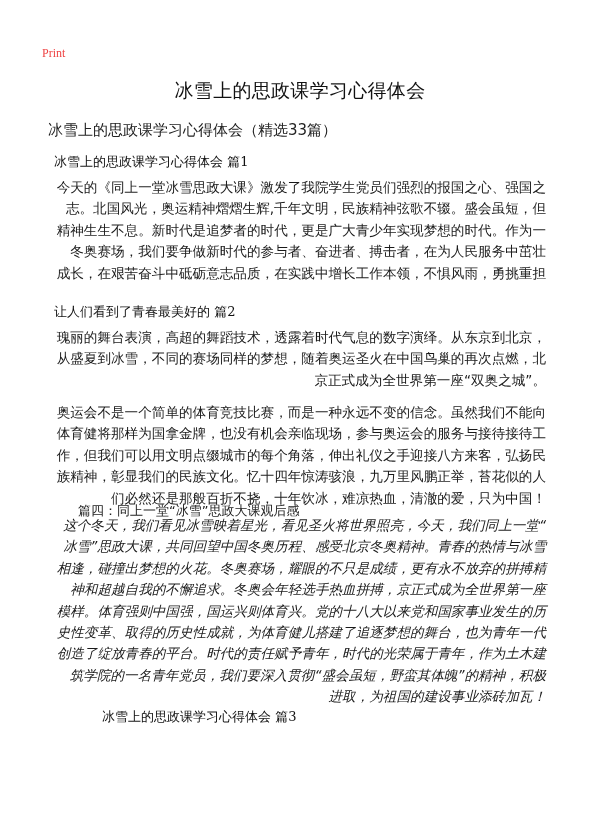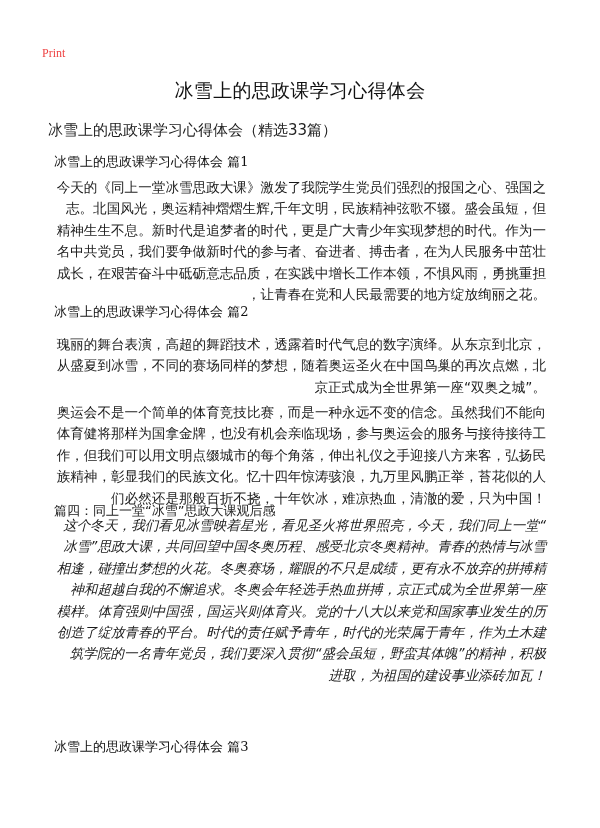--- a/index.html
+++ b/index.html
@@ -79,46 +79,46 @@
 
   <h1 class="doc-title" style="margin:0;">冰雪上的思政课学习心得体会</h1>
 
   <div class="subtitle">冰雪上的思政课学习心得体会（精选33篇）</div>
 
   <div class="section-heading" style="top:153px;">冰雪上的思政课学习心得体会 篇1</div>
   <p class="para" style="top:177px;">
     <span class="line">今天的《同上一堂冰雪思政大课》激发了我院学生党员们强烈的报国之心、强国之</span>
     <span class="line">志。北国风光，奥运精神熠熠生辉,千年文明，民族精神弦歌不辍。盛会虽短，但</span>
     <span class="line">精神生生不息。新时代是追梦者的时代，更是广大青少年实现梦想的时代。作为一</span>
-    <span class="line">名中共党员，我们要争做新时代的参与者、奋进者、搏击者，在为人民服务中茁壮</span>
+    <span class="line">冬奥赛场，我们要争做新时代的参与者、奋进者、搏击者，在为人民服务中茁壮</span>
     <span class="line">成长，在艰苦奋斗中砥砺意志品质，在实践中增长工作本领，不惧风雨，勇挑重担</span>
-    <span class="line">，让青春在党和人民最需要的地方绽放绚丽之花。</span>
   </p>
 
-  <div class="section-heading" style="top:303px;">冰雪上的思政课学习心得体会 篇2</div>
-  <p class="para" style="top:327px;margin-top:7px;">
+  <div class="section-heading" style="top:303px;">让人们看到了青春最美好的 篇2</div>
+  <p class="para" style="top:327px;">
     <span class="line">瑰丽的舞台表演，高超的舞蹈技术，透露着时代气息的数字演绎。从东京到北京，</span>
     <span class="line">从盛夏到冰雪，不同的赛场同样的梦想，随着奥运圣火在中国鸟巢的再次点燃，北</span>
     <span class="line">京正式成为全世界第一座“双奥之城”。</span>
   </p>
   <p class="para" style="top:402px;">
     <span class="line">奥运会不是一个简单的体育竞技比赛，而是一种永远不变的信念。虽然我们不能向</span>
     <span class="line">体育健将那样为国拿金牌，也没有机会亲临现场，参与奥运会的服务与接待接待工</span>
     <span class="line">作，但我们可以用文明点缀城市的每个角落，伸出礼仪之手迎接八方来客，弘扬民</span>
     <span class="line">族精神，彰显我们的民族文化。忆十四年惊涛骇浪，九万里风鹏正举，苔花似的人</span>
     <span class="line">们必然还是那般百折不挠，十年饮冰，难凉热血，清澈的爱，只为中国！</span>
   </p>
 
-  <div class="plain-heading" style="top:502px;">篇四：同上一堂“冰雪”思政大课观后感</div>
+  <div class="plain-heading" style="top:502px;margin-left:24px;">篇四：同上一堂“冰雪”思政大课观后感</div>
   <p class="para" style="top:515px;font-style:italic;">
     <span class="line">这个冬天，我们看见冰雪映着星光，看见圣火将世界照亮，今天，我们同上一堂“</span>
     <span class="line">冰雪”思政大课，共同回望中国冬奥历程、感受北京冬奥精神。青春的热情与冰雪</span>
     <span class="line">相逢，碰撞出梦想的火花。冬奥赛场，耀眼的不只是成绩，更有永不放弃的拼搏精</span>
     <span class="line">神和超越自我的不懈追求。冬奥会年轻选手热血拼搏，京正式成为全世界第一座</span>
     <span class="line">模样。体育强则中国强，国运兴则体育兴。党的十八大以来党和国家事业发生的历</span>
+    <span class="line">史性变革、取得的历史性成就，为体育健儿搭建了追逐梦想的舞台，也为青年一代</span>
     <span class="line">创造了绽放青春的平台。时代的责任赋予青年，时代的光荣属于青年，作为土木建</span>
     <span class="line">筑学院的一名青年党员，我们要深入贯彻“盛会虽短，野蛮其体魄”的精神，积极</span>
     <span class="line">进取，为祖国的建设事业添砖加瓦！</span>
   </p>
 
-  <div class="section-heading" style="top:738px;">冰雪上的思政课学习心得体会 篇3</div>
+  <div class="section-heading" style="top:708px;margin-left:48px;">冰雪上的思政课学习心得体会 篇3</div>
 
 </div>
 
 </body></html>

